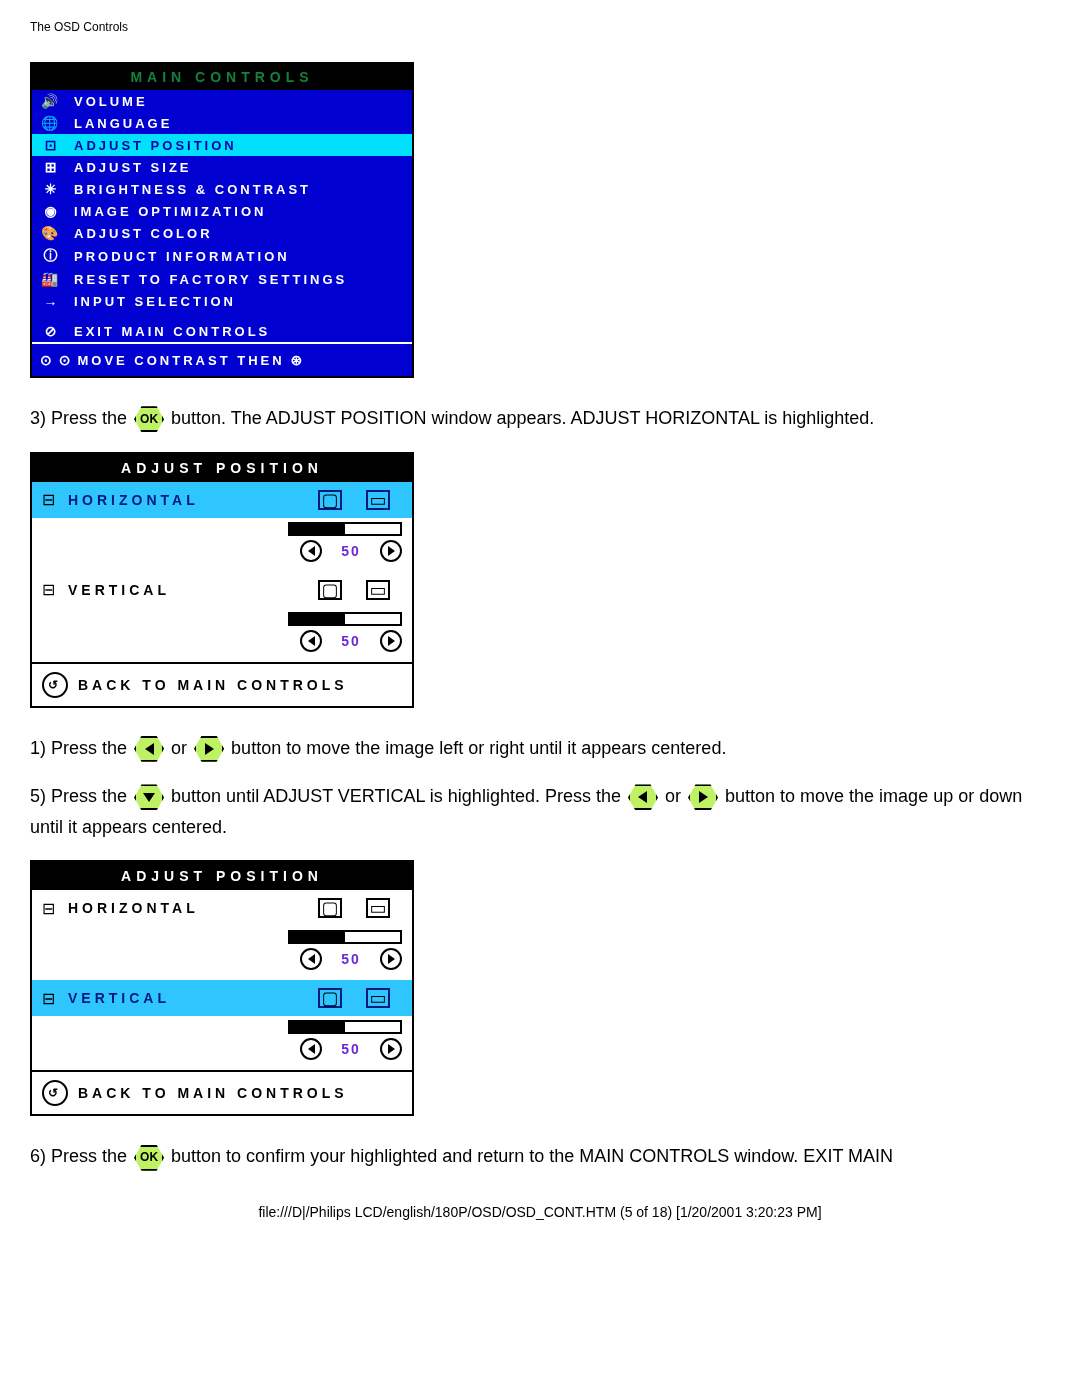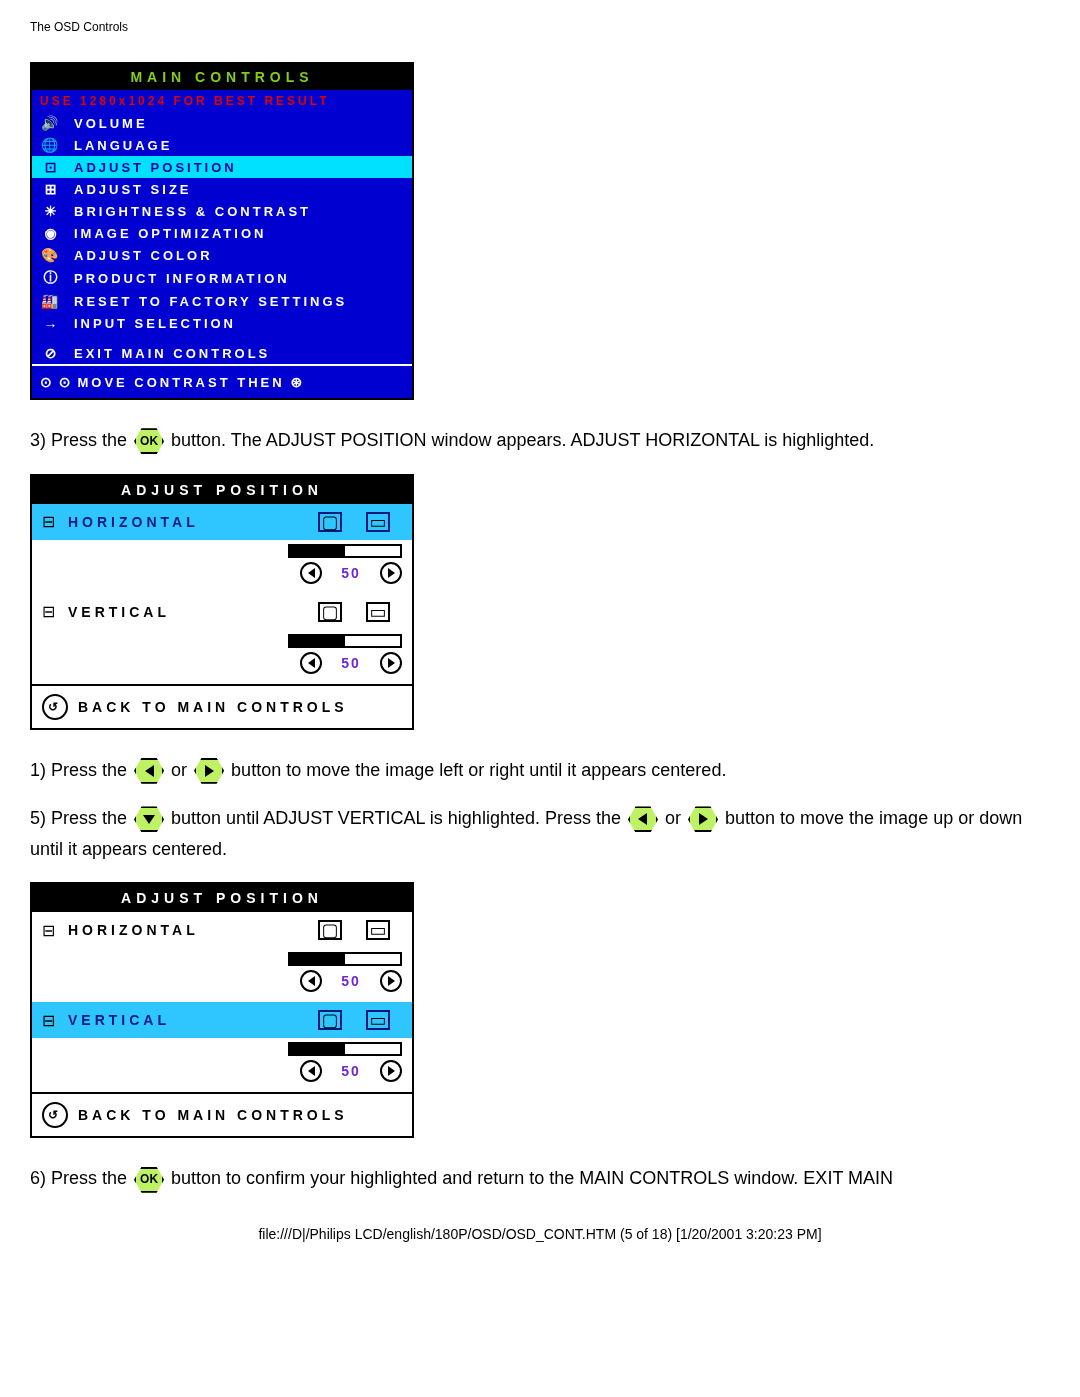--- a/index.html
+++ b/index.html
@@ -16,21 +16,21 @@
     margin-bottom: 28px;
   }
   .osd-main {
     width: 380px;
     background: #0000d0;
     border: 2px solid #000;
     margin-bottom: 25px;
   }
   .osd-main-header {
     background: #000;
-    color: #84cc16;
+    color: #15803d;
     font-weight: bold;
     letter-spacing: 5px;
     font-size: 14px;
     text-align: center;
     padding: 5px 0;
   }
   .osd-red-note {
     color: #e00000;
     font-weight: bold;
     letter-spacing: 3px;
@@ -147,21 +147,20 @@
     margin-top: 32px;
   }
 </style>
 </head>
 <body>
 
 <div class="page-title">The OSD Controls</div>
 
 <div class="osd-main">
   <div class="osd-main-header">MAIN CONTROLS</div>
-  <div class="osd-red-note">USE 1280x1024 FOR BEST RESULT</div>
   <div id="osd-items">
       <div class="osd-item">
         <span class="icon">🔊</span>
         <span class="label">VOLUME</span>
       </div>
       <div class="osd-item">
         <span class="icon">🌐</span>
         <span class="label">LANGUAGE</span>
       </div>
       <div class="osd-item highlight">

